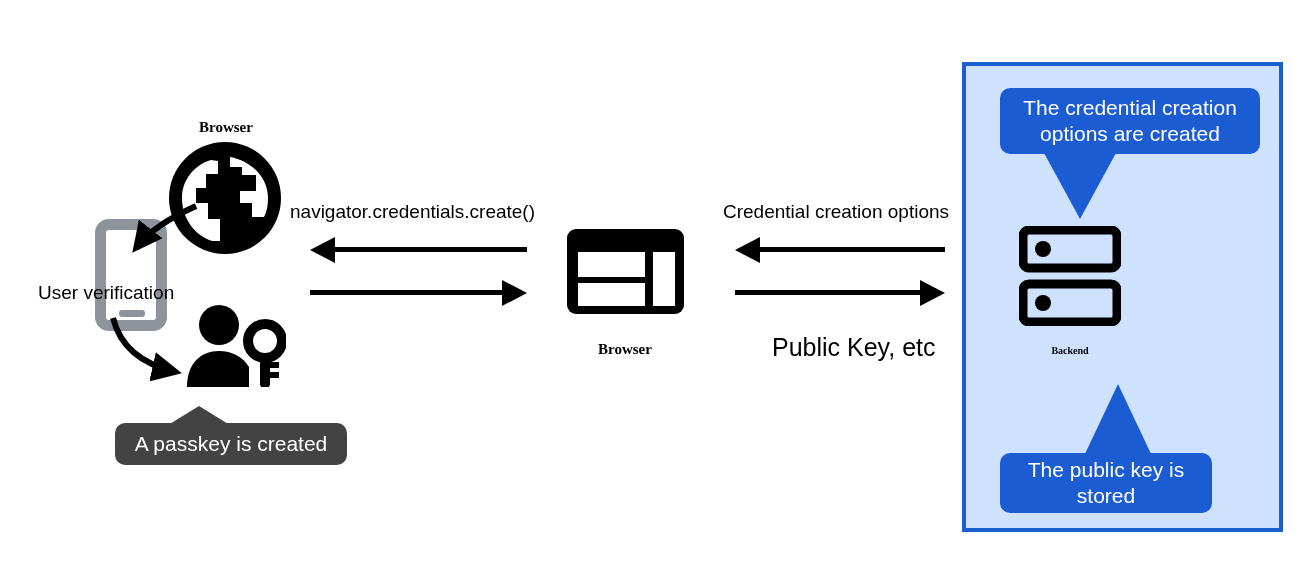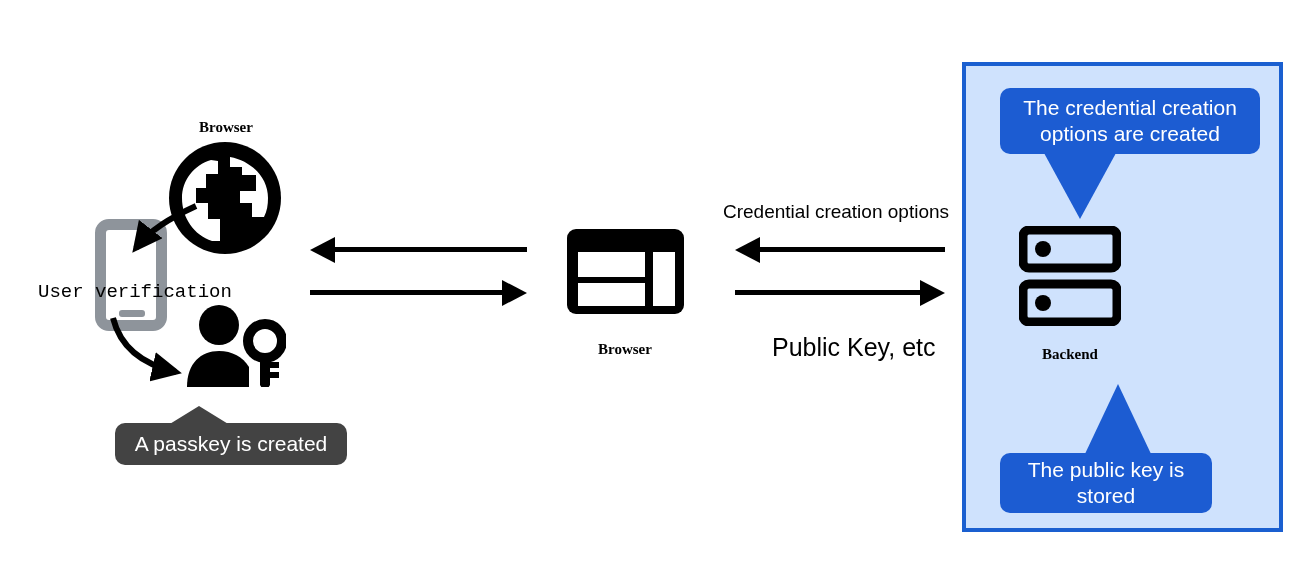--- a/index.html
+++ b/index.html
@@ -122,21 +122,21 @@
               border-right:36px solid transparent;
               border-top:66px solid #1c5cd2;"></div>
 
   <svg id="server-icon" class="abs" viewBox="0 0 102 100">
     <rect x="4" y="4" width="94" height="38" rx="6" ry="6" fill="none" stroke="#000000" stroke-width="9"></rect>
     <circle cx="24" cy="23" r="8" fill="#000000"></circle>
     <rect x="4" y="58" width="94" height="38" rx="6" ry="6" fill="none" stroke="#000000" stroke-width="9"></rect>
     <circle cx="24" cy="77" r="8" fill="#000000"></circle>
   </svg>
 
-  <div class="label bold center" style="left:1070px; top:345px; font-size:15px;">Backend</div>
+  <div class="label bold center" style="left:1070px; top:345px; font-size:10px;">Backend</div>
 
   <div class="pointer" style="left:1084px; top:384px;
               border-left:34px solid transparent;
               border-right:34px solid transparent;
               border-bottom:72px solid #1c5cd2;"></div>
   <div class="callout blue" style="left:1000px; top:453px; width:212px; height:60px;">
     <span>The public key is stored</span>
   </div>
 
   <svg id="frontend-icon" class="abs" viewBox="0 0 117 85">
@@ -172,30 +172,31 @@
   <svg id="curves" class="abs" viewBox="0 0 1310 568">
     <defs>
       <marker id="ah" viewBox="0 0 10 10" refX="8" refY="5" markerWidth="5" markerHeight="5" orient="auto-start-reverse">
         <path d="M 0 0 L 10 5 L 0 10 z" fill="#000000"></path>
       </marker>
     </defs>
     <path d="M196 206 C170 218 150 230 136 248" stroke="#000000" stroke-width="6" fill="none" marker-end="url(#ah)"></path>
     <path d="M113 318 C120 346 140 364 176 372" stroke="#000000" stroke-width="6" fill="none" marker-end="url(#ah)"></path>
   </svg>
 
-  <div class="label" style="left:38px; top:281px; font-size:19px;font-family:Liberation Mono, monospace;">User verification</div>
+  <div class="label" style="left:38px; top:281px; font-size:19px;">User verification</div>
 
   <div class="pointer" style="left:160px; top:406px;
               border-left:39px solid transparent;
               border-right:39px solid transparent;
               border-bottom:24px solid #434343;"></div>
   <div class="callout dark" style="left:115px; top:423px; width:232px; height:42px; font-size:21px;">
     <span>A passkey is created</span>
   </div>
 
+  <div class="label" style="left:290px; top:200px; font-size:19px;">navigator.credentials.create()</div>
 
   <div class="arrow-head left" style="left:310px; top:237px;"></div>
   <div class="arrow-line" style="left:333px; top:247px; width:194px;"></div>
 
   <div class="arrow-line" style="left:310px; top:290px; width:194px;"></div>
   <div class="arrow-head right" style="left:502px; top:280px;"></div>
 
 
   <div class="label" style="left:723px; top:200px; font-size:19px;">Credential creation options</div>
 

